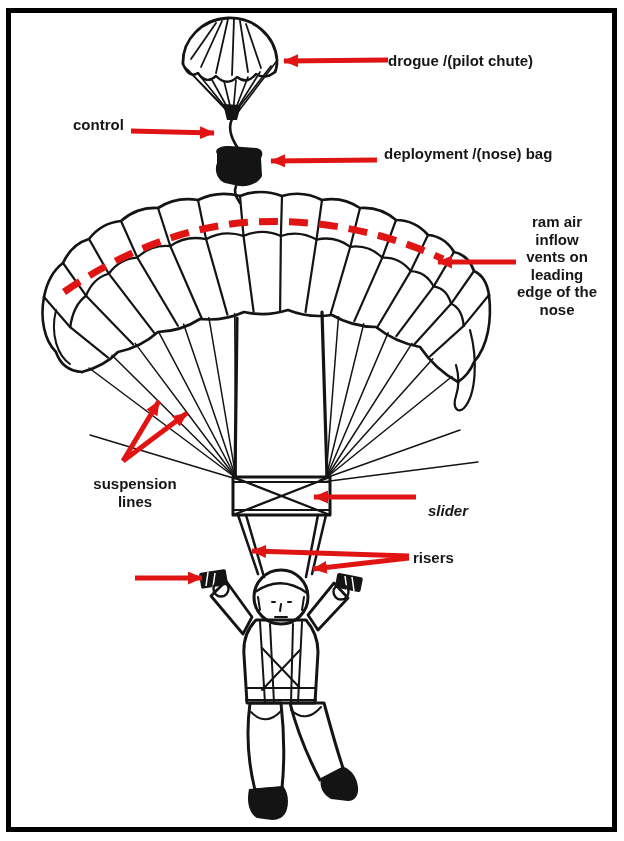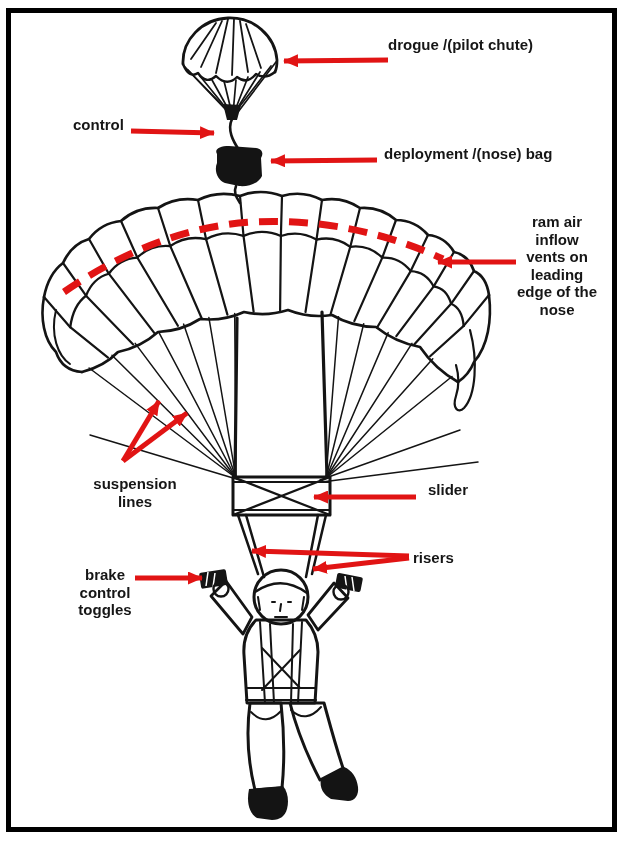--- a/index.html
+++ b/index.html
@@ -187,29 +187,26 @@
         <path d="M 123,461 L 187,413" class="red-line" marker-end="url(#ah)"></path>
         <path d="M 416,497 L 314,497" class="red-line" marker-end="url(#ah)"></path>
         <path d="M 409,556 L 252,551" class="red-line" marker-end="url(#ah)"></path>
         <path d="M 409,558 L 313,569" class="red-line" marker-end="url(#ah)"></path>
         <path d="M 135,578 L 202,578" class="red-line" marker-end="url(#ah)"></path>
       </g>
   </svg>
 
   <div id="border-frame"></div>
 
-  <div class="label nowrap" style="left:388px;top:36px;">drogue /(pilot chute)</div>
+  <div class="label nowrap" style="left:388px;top:52px;">drogue /(pilot chute)</div>
   <div class="label nowrap" style="left:73px;top:116px;">control</div>
   <div class="label nowrap" style="left:384px;top:145px;">deployment /(nose) bag</div>
   <div class="label center" style="left:502px;top:213px;width:110px;">ram air
 inflow
 vents on
 leading
 edge of the
 nose</div>
   <div class="label center" style="left:85px;top:475px;width:100px;">suspension
 lines</div>
-  <div class="label nowrap" style="left:428px;top:481px;">slider</div>
+  <div class="label nowrap" style="left:428px;top:502px;font-style:italic;">slider</div>
   <div class="label nowrap" style="left:413px;top:549px;">risers</div>
-  <div class="label center" style="left:60px;top:566px;width:90px;">brake
-control
-toggles</div>
 </div>
 
 </body></html>

